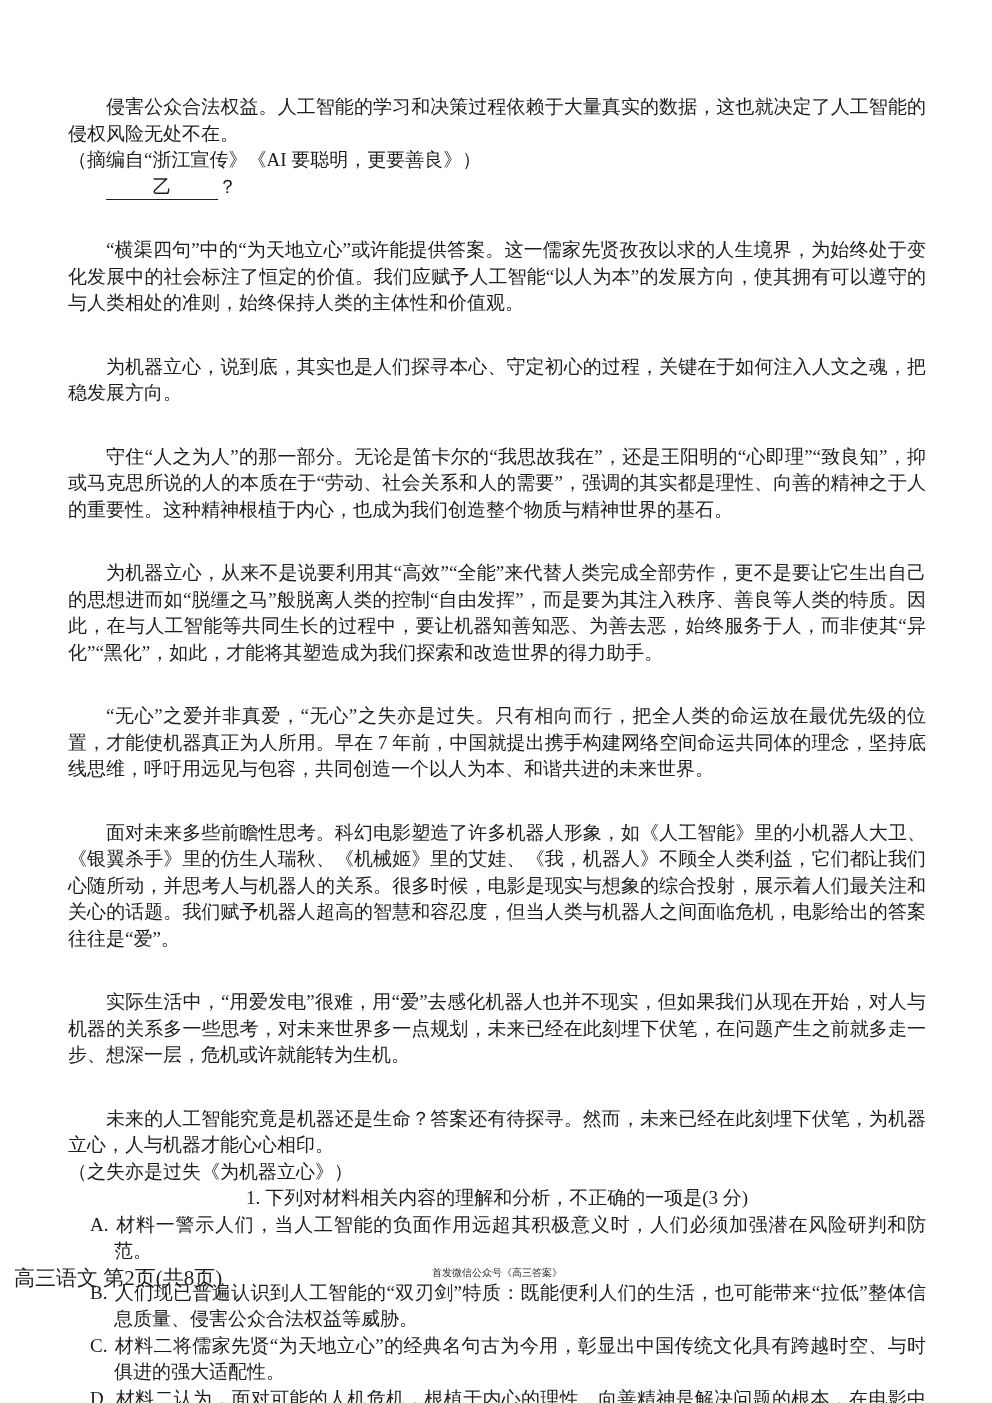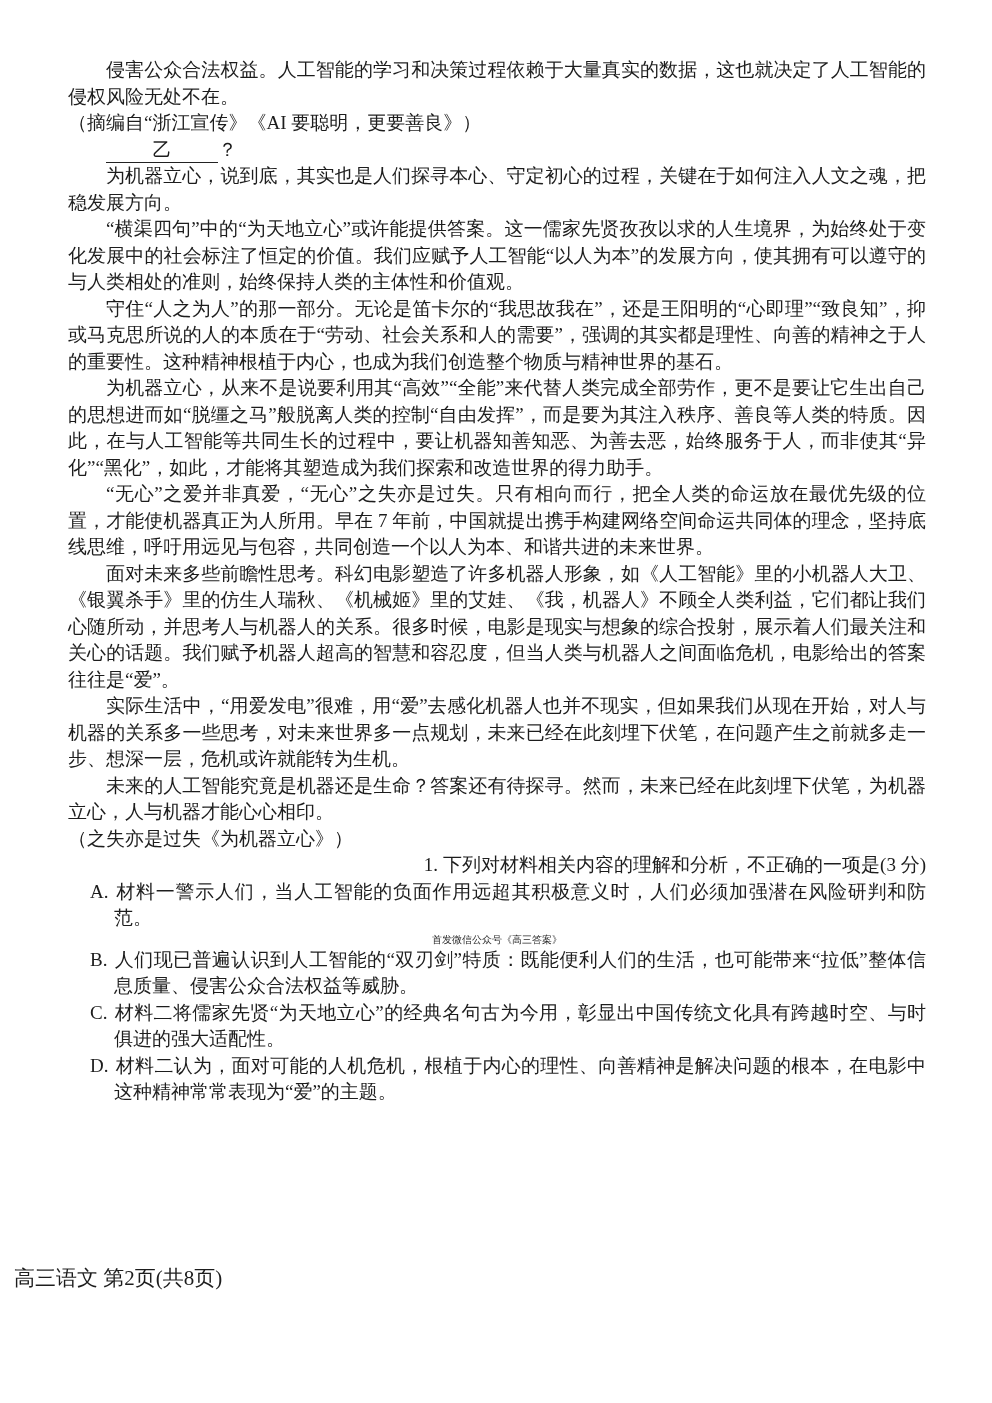--- a/index.html
+++ b/index.html
@@ -15,34 +15,34 @@
     position: relative;
     width: 992px; height: 1403px;
     background: #ffffff;
     padding: 57px 66px 0 68px;
   }
   .doc {
     font-size: 19px;
     line-height: 26.5px;
     text-align: justify;
   }
-  .para { text-indent: 2em; }
+  .para { text-indent: 2em; margin-top: 37px; }
   .citation { text-align: left; padding-right: 16px; }
   .heading { font-weight: bold; }
   .blank-line { text-indent: 2em; }
   .blank-underline {
     display: inline-block;
     width: 112px;
     text-align: center;
     text-indent: 0;
     border-bottom: 1.6px solid #222222;
     line-height: 24px;
   }
   .q-block { }
-  .q-stem { text-align: right; }
+  .q-stem { text-align: center; }
   .q-num { margin-right: 5px; }
   .option {
     padding-left: 46px;
     text-indent: -24px;
   }
   .opt-label { margin-right: 7px; }
   .watermark {
     text-align: center;
     font-size: 10px;
     line-height: 15px;
@@ -66,22 +66,22 @@
 <div class="page">
   <div class="doc">
 
     <p class="para">侵害公众合法权益。人工智能的学习和决策过程依赖于大量真实的数据，这也就决定了人工智能的侵权风险无处不在。</p>
 
     <p class="citation">（摘编自“浙江宣传》《AI 要聪明，更要善良》）</p>
 
 
     <p class="blank-line"><span class="blank-underline">乙</span><span>？</span></p>
 
+    <p class="para">“横渠四句”中的“为天地立心”或许能提供答案。这一儒家先贤孜孜以求的人生境界，为始终处于变化发展中的社会标注了恒定的价值。我们应赋予人工智能“以人为本”的发展方向，使其拥有可以遵守的与人类相处的准则，始终保持人类的主体性和价值观。</p>
     <p class="para">为机器立心，说到底，其实也是人们探寻本心、守定初心的过程，关键在于如何注入人文之魂，把稳发展方向。</p>
-    <p class="para">“横渠四句”中的“为天地立心”或许能提供答案。这一儒家先贤孜孜以求的人生境界，为始终处于变化发展中的社会标注了恒定的价值。我们应赋予人工智能“以人为本”的发展方向，使其拥有可以遵守的与人类相处的准则，始终保持人类的主体性和价值观。</p>
     <p class="para">守住“人之为人”的那一部分。无论是笛卡尔的“我思故我在”，还是王阳明的“心即理”“致良知”，抑或马克思所说的人的本质在于“劳动、社会关系和人的需要”，强调的其实都是理性、向善的精神之于人的重要性。这种精神根植于内心，也成为我们创造整个物质与精神世界的基石。</p>
     <p class="para">为机器立心，从来不是说要利用其“高效”“全能”来代替人类完成全部劳作，更不是要让它生出自己的思想进而如“脱缰之马”般脱离人类的控制“自由发挥”，而是要为其注入秩序、善良等人类的特质。因此，在与人工智能等共同生长的过程中，要让机器知善知恶、为善去恶，始终服务于人，而非使其“异化”“黑化”，如此，才能将其塑造成为我们探索和改造世界的得力助手。</p>
     <p class="para">“无心”之爱并非真爱，“无心”之失亦是过失。只有相向而行，把全人类的命运放在最优先级的位置，才能使机器真正为人所用。早在 7 年前，中国就提出携手构建网络空间命运共同体的理念，坚持底线思维，呼吁用远见与包容，共同创造一个以人为本、和谐共进的未来世界。</p>
     <p class="para">面对未来多些前瞻性思考。科幻电影塑造了许多机器人形象，如《人工智能》里的小机器人大卫、《银翼杀手》里的仿生人瑞秋、《机械姬》里的艾娃、《我，机器人》不顾全人类利益，它们都让我们心随所动，并思考人与机器人的关系。很多时候，电影是现实与想象的综合投射，展示着人们最关注和关心的话题。我们赋予机器人超高的智慧和容忍度，但当人类与机器人之间面临危机，电影给出的答案往往是“爱”。</p>
     <p class="para">实际生活中，“用爱发电”很难，用“爱”去感化机器人也并不现实，但如果我们从现在开始，对人与机器的关系多一些思考，对未来世界多一点规划，未来已经在此刻埋下伏笔，在问题产生之前就多走一步、想深一层，危机或许就能转为生机。</p>
     <p class="para">未来的人工智能究竟是机器还是生命？答案还有待探寻。然而，未来已经在此刻埋下伏笔，为机器立心，人与机器才能心心相印。</p>
 
     <p class="citation">（之失亦是过失《为机器立心》）</p>
 
     <div class="q-block">

